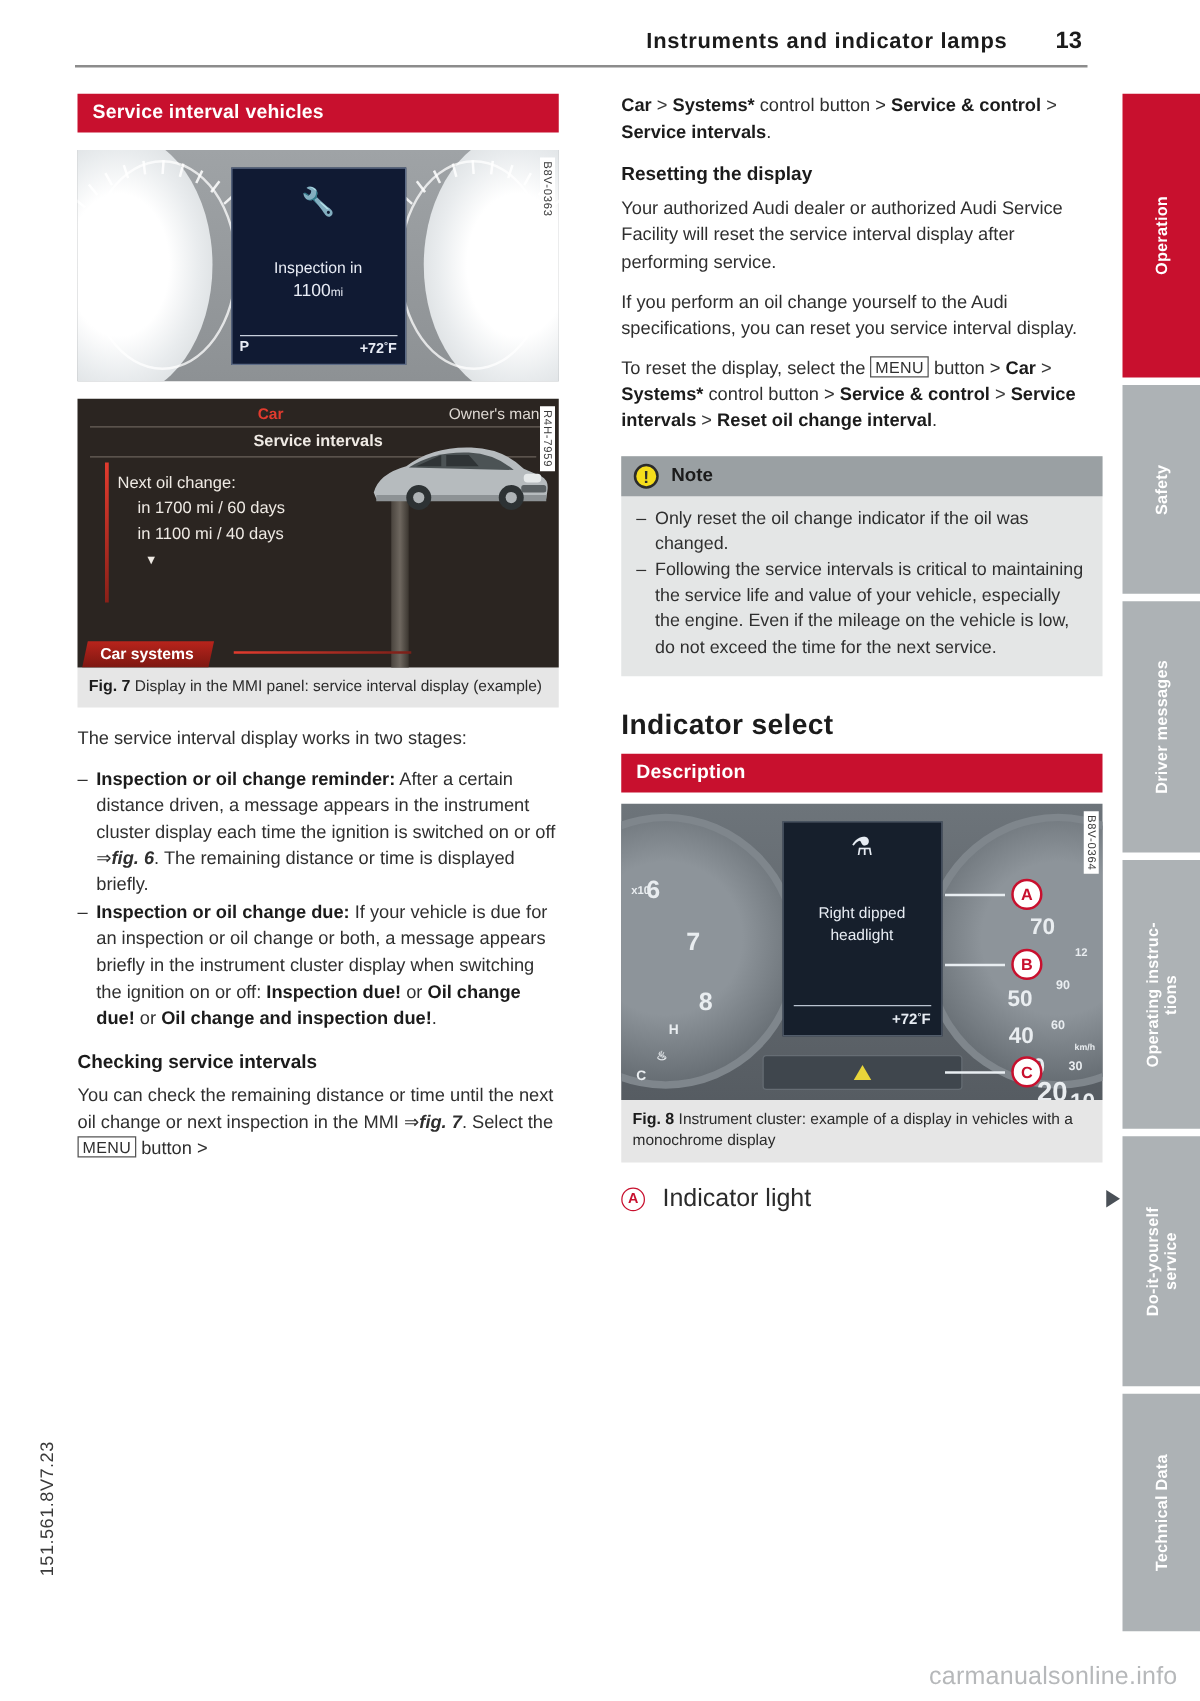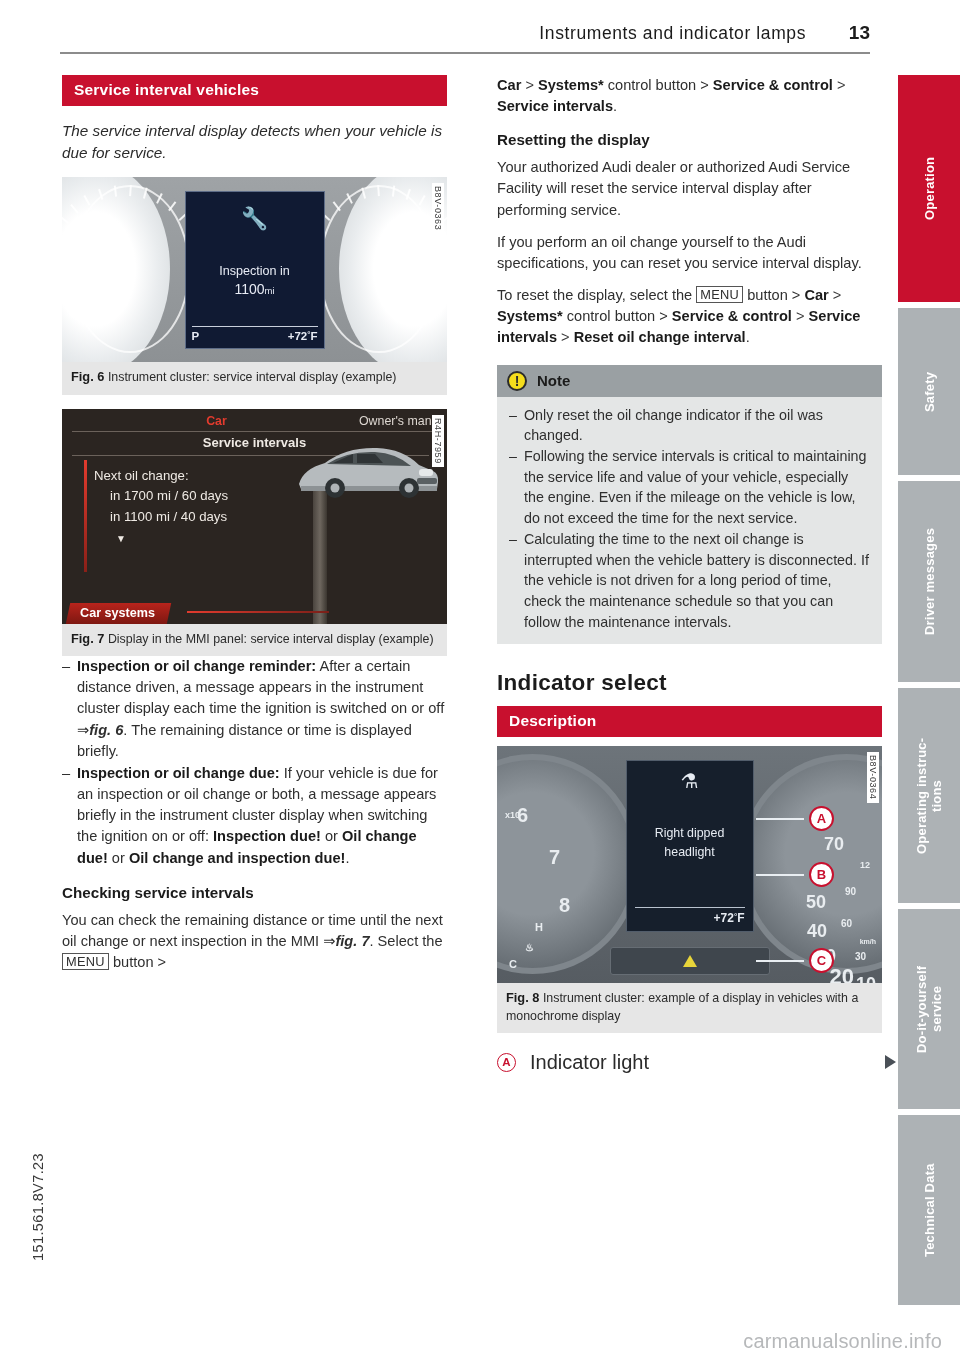--- a/index.html
+++ b/index.html
@@ -11,26 +11,26 @@
     color: #2b2b2b;
     position: relative;
     overflow: hidden;
   }
   
   .page-header {
     position:absolute; left:60px; top:22px; width:810px;
     display:flex; align-items:baseline; justify-content:flex-end;
   }
   .header-title {
-    font-size:17.5px; font-weight:normal; letter-spacing:.6px;
+    font-size:17.5px; font-weight:bold; letter-spacing:.6px;
     color:#1b1b1b;
   }
   .header-page {
     font-size:19px; font-weight:bold; color:#1b1b1b;
-    margin-left:34px; width:30px; text-align:right;
+    margin-left:34px; width:30px; text-align:center;
   }
   .header-rule {
     position:absolute; left:60px; top:52px; width:810px; height:2px;
     background:#8c8c8c;
   }
   
   .col { position:absolute; top:75px; width:385px; }
   .col-left  { left:62px; }
   .col-right { left:497px; }
 
@@ -274,21 +274,20 @@
 <div class="page-header">
   <div class="header-title">Instruments and indicator lamps</div>
   <div class="header-page">13</div>
 </div>
 <div class="header-rule"></div>
 
 <div class="col col-left">
 
   <div class="section-bar">Service interval vehicles</div>
 
-  <div class="intro-italic">The service interval display detects when your vehicle is due for service.</div>
 
   <div class="figure">
     <div class="fig6">
       <div class="dial left"></div>
       <div class="dial right"></div>
       <div class="dial-ring left"></div>
       <div class="dial-ring right"></div>
       <div class="ticks" id="fig6ticks">
           <div class="tick" style="left: 62px; top: 8px; transform: rotate(-51deg);"></div>
           <div class="tick" style="left: 62px; top: 8px; transform: rotate(-40deg);"></div>
@@ -317,24 +316,20 @@
         <div class="msg2">
           <span>1100</span><span class="unit">mi</span>
         </div>
         <div class="statusbar">
           <span>P</span>
           <span class="temp"><span>+72</span><span class="deg">°</span><span>F</span></span>
         </div>
       </div>
       <div class="img-code">B8V-0363</div>
     </div>
-    <div class="figure-caption">
-      <b>Fig. 6</b>
-      <span>Instrument cluster: service interval display (example)</span>
-    </div>
   </div>
 
   <div class="figure">
     <div class="fig7">
       <div class="mmi-top">
         <span class="car">Car</span>
         <span class="owner">Owner's man.</span>
       </div>
       <div class="mmi-rule"></div>
       <div class="mmi-title">Service intervals</div>
@@ -365,20 +360,21 @@
         <span>Car systems</span>
       </div>
       <div class="img-code">R4H-7959</div>
     </div>
     <div class="figure-caption">
       <b>Fig. 7</b>
       <span>Display in the MMI panel: service interval display (example)</span>
     </div>
   </div>
 
+  <p class="body" style="margin-top:15px">The service interval display works in two stages:</p>
 
   <ul class="dash">
     <li>
       <b>Inspection or oil change reminder:</b><span> After a certain distance driven, a message appears in the instrument cluster display each time the ignition is switched on or off </span><span class="refarrow">⇒</span><span class="arrowref">fig. 6</span><span>. The remaining distance or time is displayed briefly.</span>
     </li>
     <li>
       <b>Inspection or oil change due:</b><span> If your vehicle is due for an inspection or oil change or both, a message appears briefly in the instrument cluster display when switching the ignition on or off: </span><b>Inspection due!</b><span> or </span><b>Oil change due!</b><span> or </span><b>Oil change and inspection due!</b><span>.</span>
     </li>
   </ul>
 
@@ -406,21 +402,20 @@
 
   <div class="note-box">
     <div class="note-head">
       <div class="note-icon">!</div>
       <div class="note-title">Note</div>
     </div>
     <div class="note-body">
       <ul class="dash" style="margin-bottom:0">
         <li>Only reset the oil change indicator if the oil was changed.</li>
         <li>Following the service intervals is critical to maintaining the service life and value of your vehicle, especially the engine. Even if the mileage on the vehicle is low, do not exceed the time for the next service.</li>
-        <li>Calculating the time to the next oil change is interrupted when the vehicle battery is disconnected. If the vehicle is not driven for a long period of time, check the maintenance schedule so that you can follow the maintenance intervals.</li>
       </ul>
     </div>
   </div>
 
   <h2 class="chapter">Indicator select</h2>
 
   <div class="section-bar">Description</div>
 
   <div class="figure" style="margin-top:9px">
     <div class="fig8">

